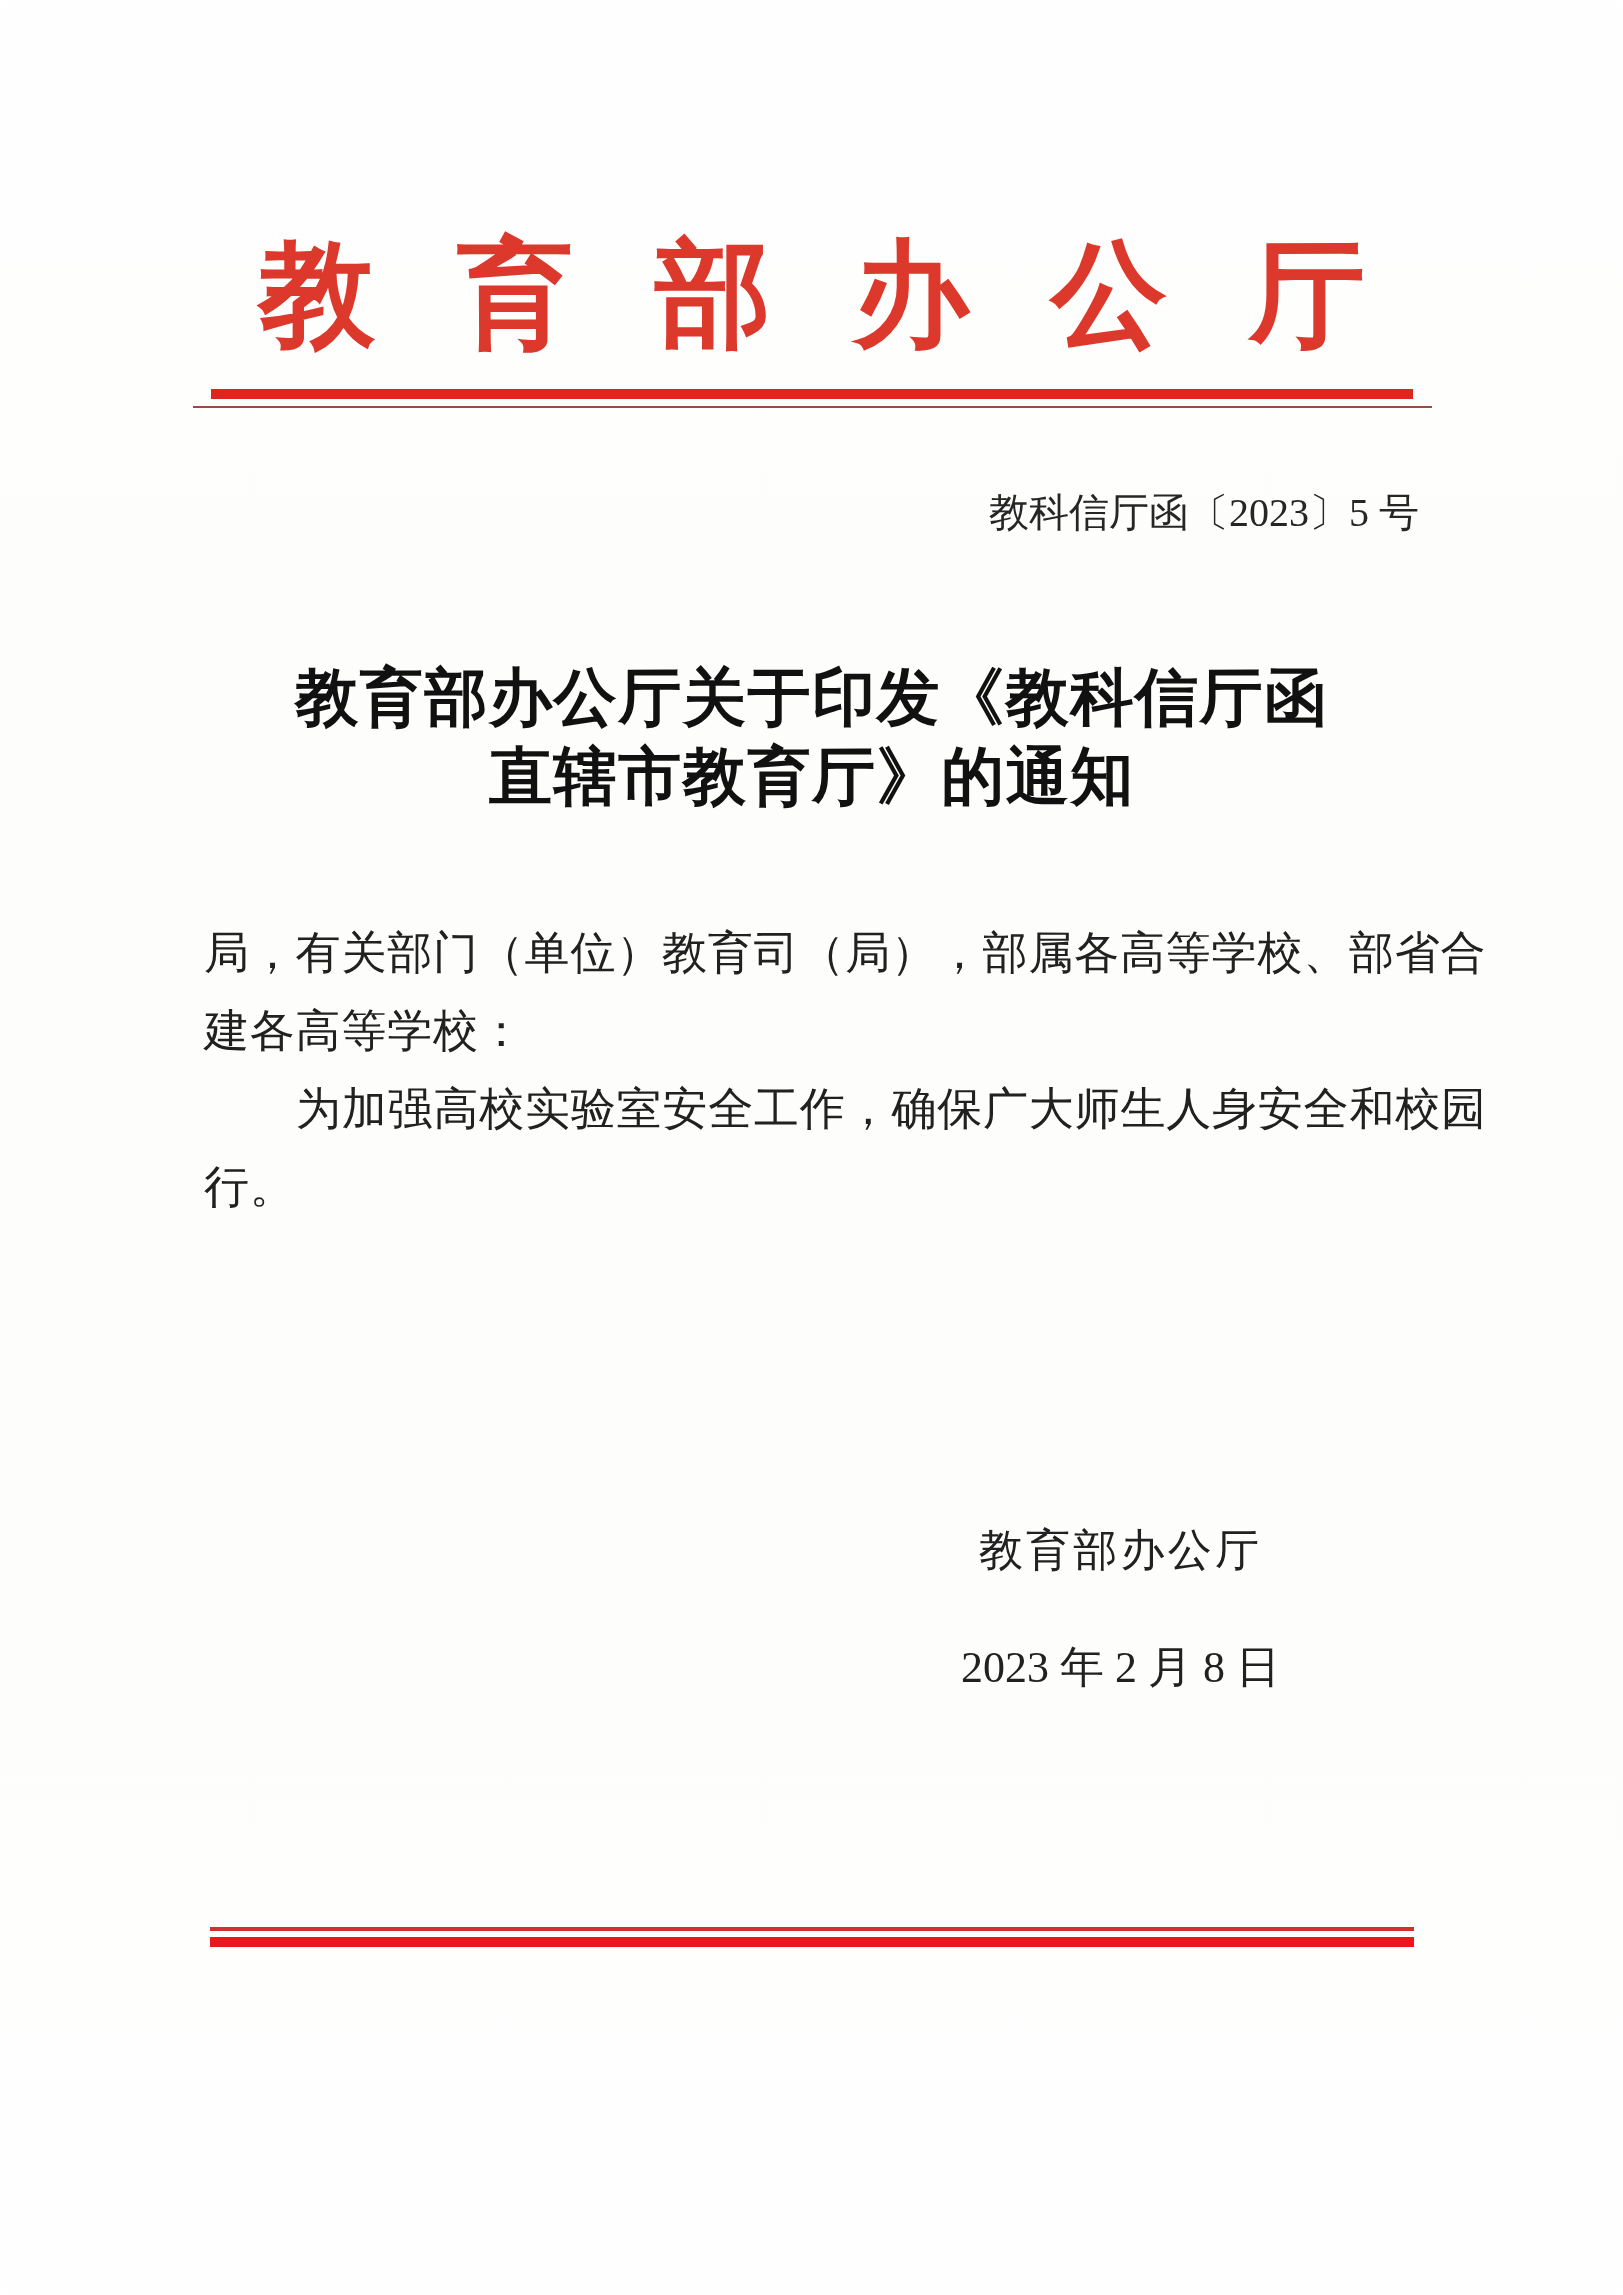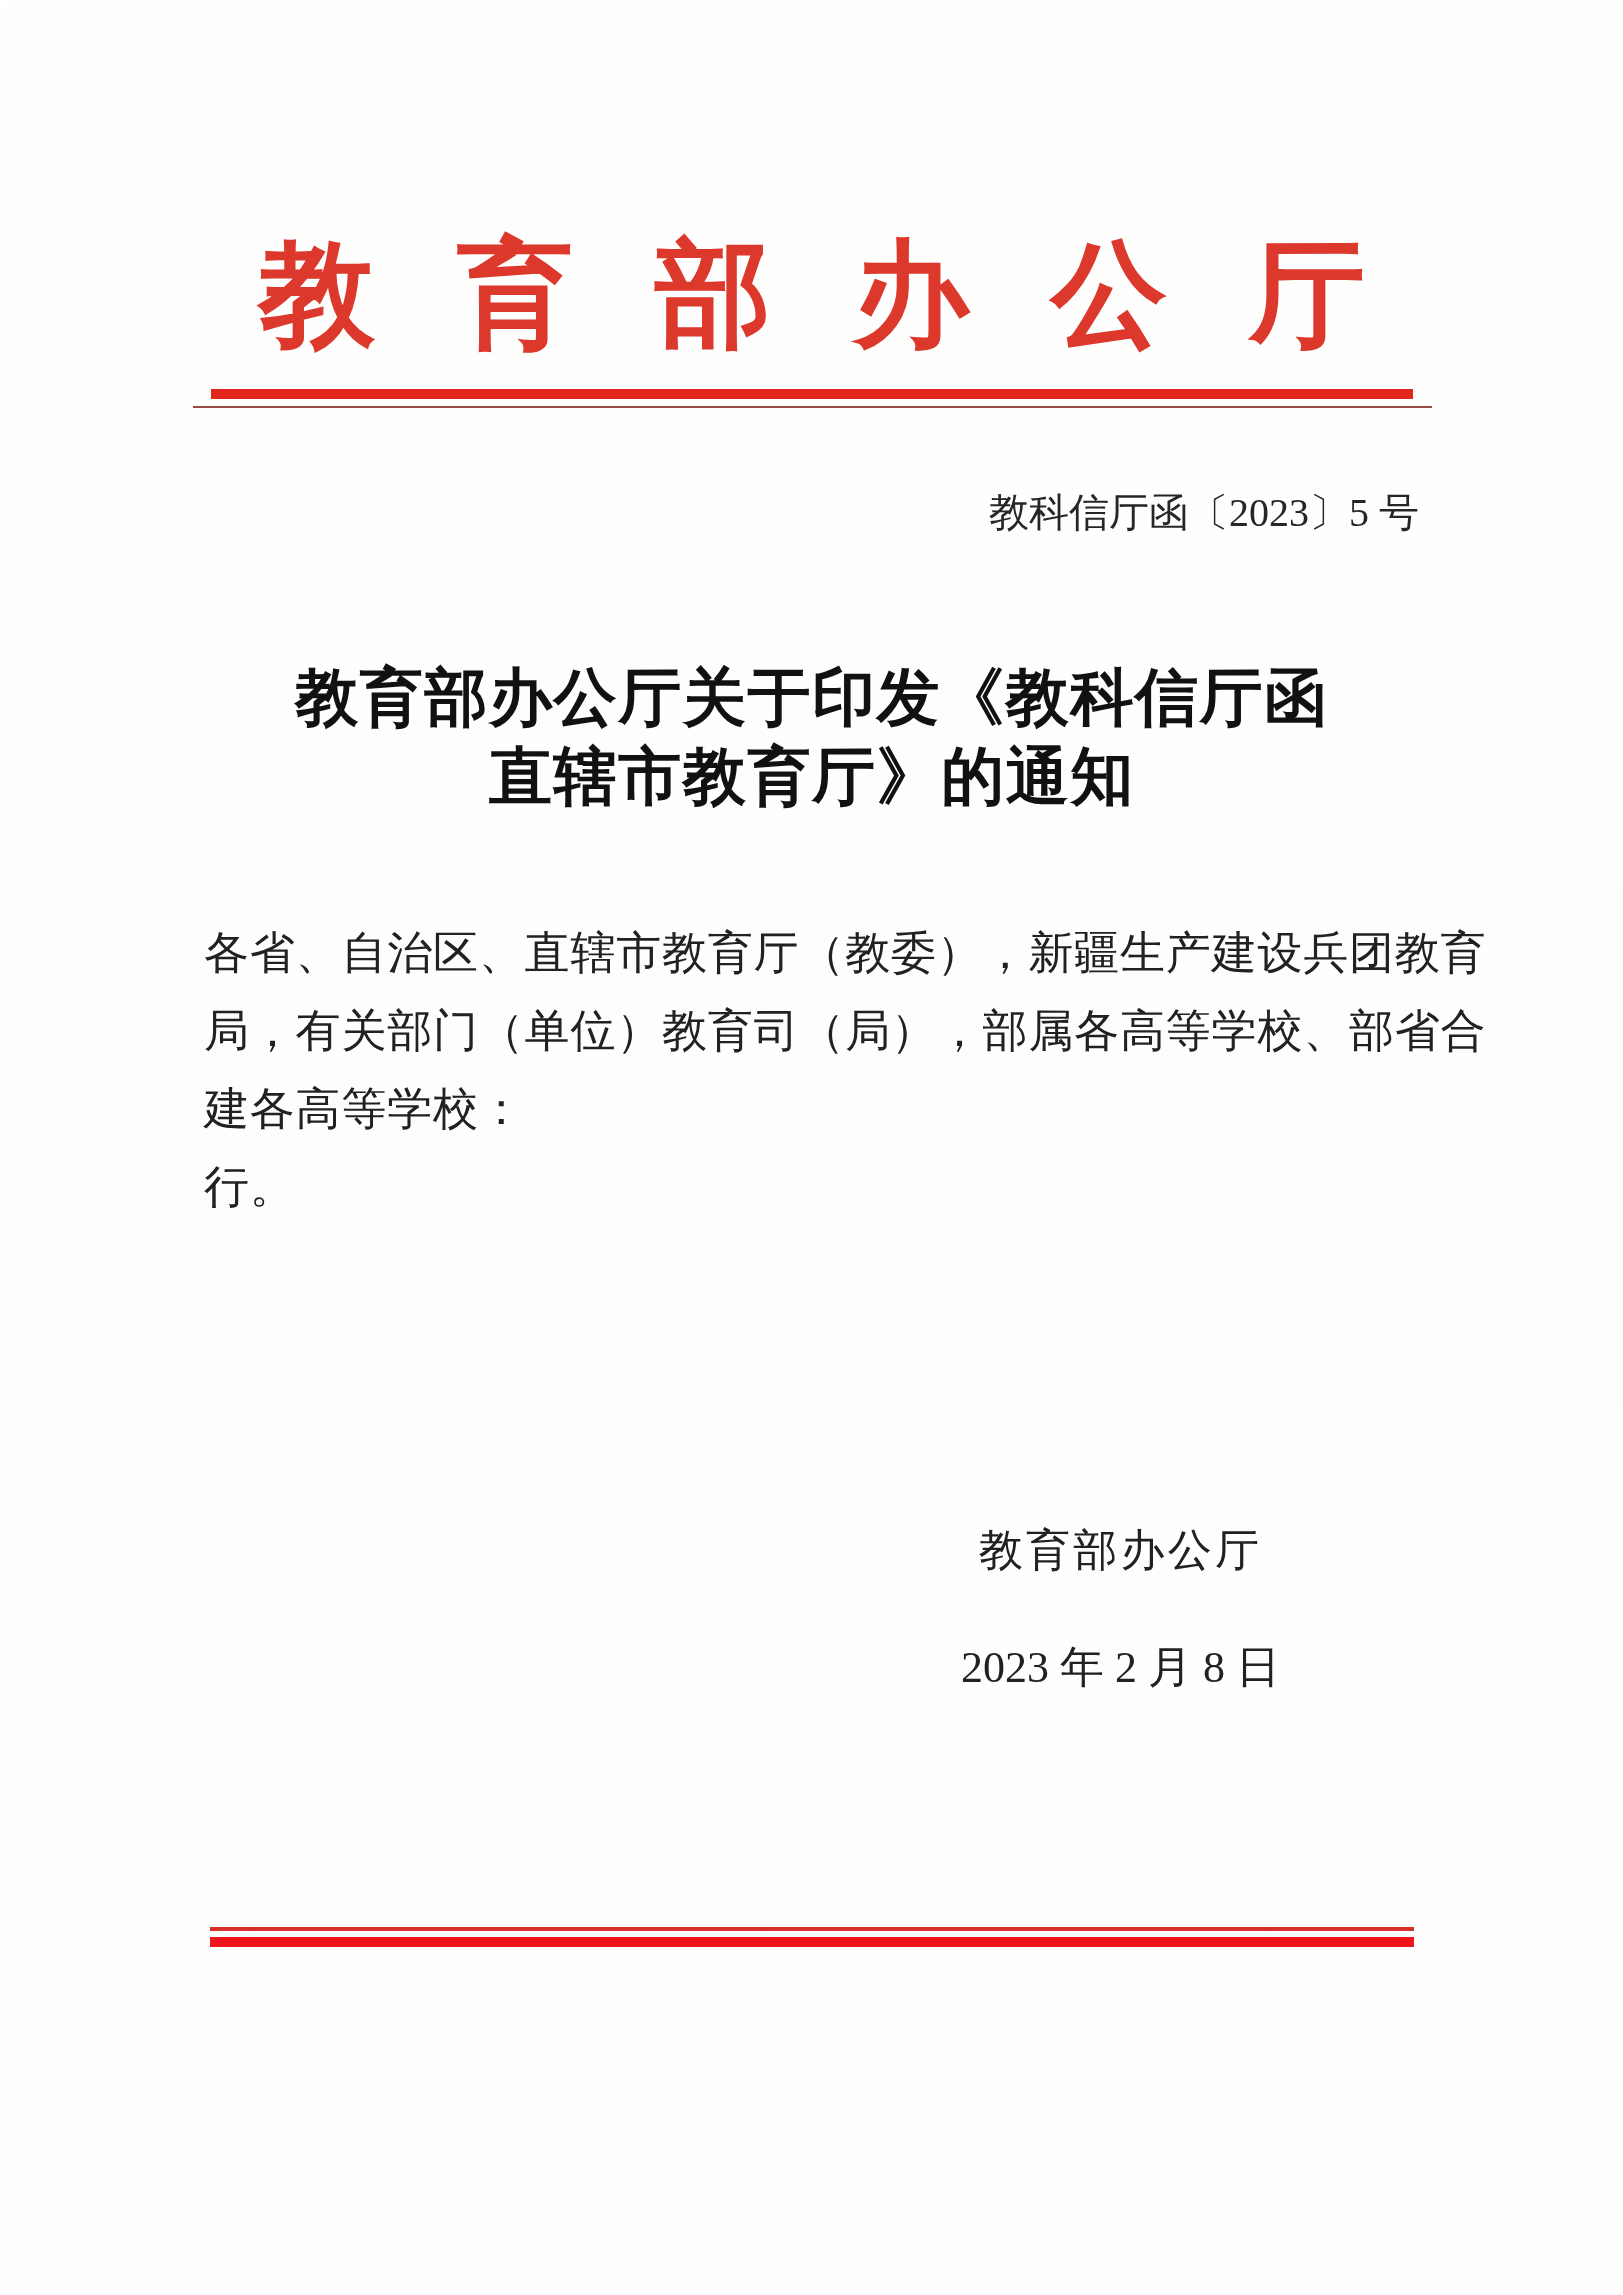--- a/index.html
+++ b/index.html
@@ -130,23 +130,23 @@
   <div class="rule-thin"></div>
 
   <div class="doc-number">教科信厅函〔2023〕5 号</div>
 
   <h1 class="title">
     <span class="title-line">教育部办公厅关于印发《教科信厅函</span>
     <span class="title-line">直辖市教育厅》的通知</span>
   </h1>
 
   <div class="body-text">
-    <div class="line">各省、自治区、直辖市教育厅（教委），新疆生产建设兵团教育</div>
     <div class="line">局，有关部门（单位）教育司（局），部属各高等学校、部省合</div>
     <div class="line">建各高等学校：</div>
+    <div class="line indent">为加强高校实验室安全工作，确保广大师生人身安全和校园</div>
     <div class="line">行。</div>
   </div>
 
   <div class="sign-block">
     <div class="sign-name">教育部办公厅</div>
     <div class="sign-date">2023 年 2 月 8 日</div>
   </div>
 
   <div class="footer-rules">
     <div class="footer-rule-thin"></div>

